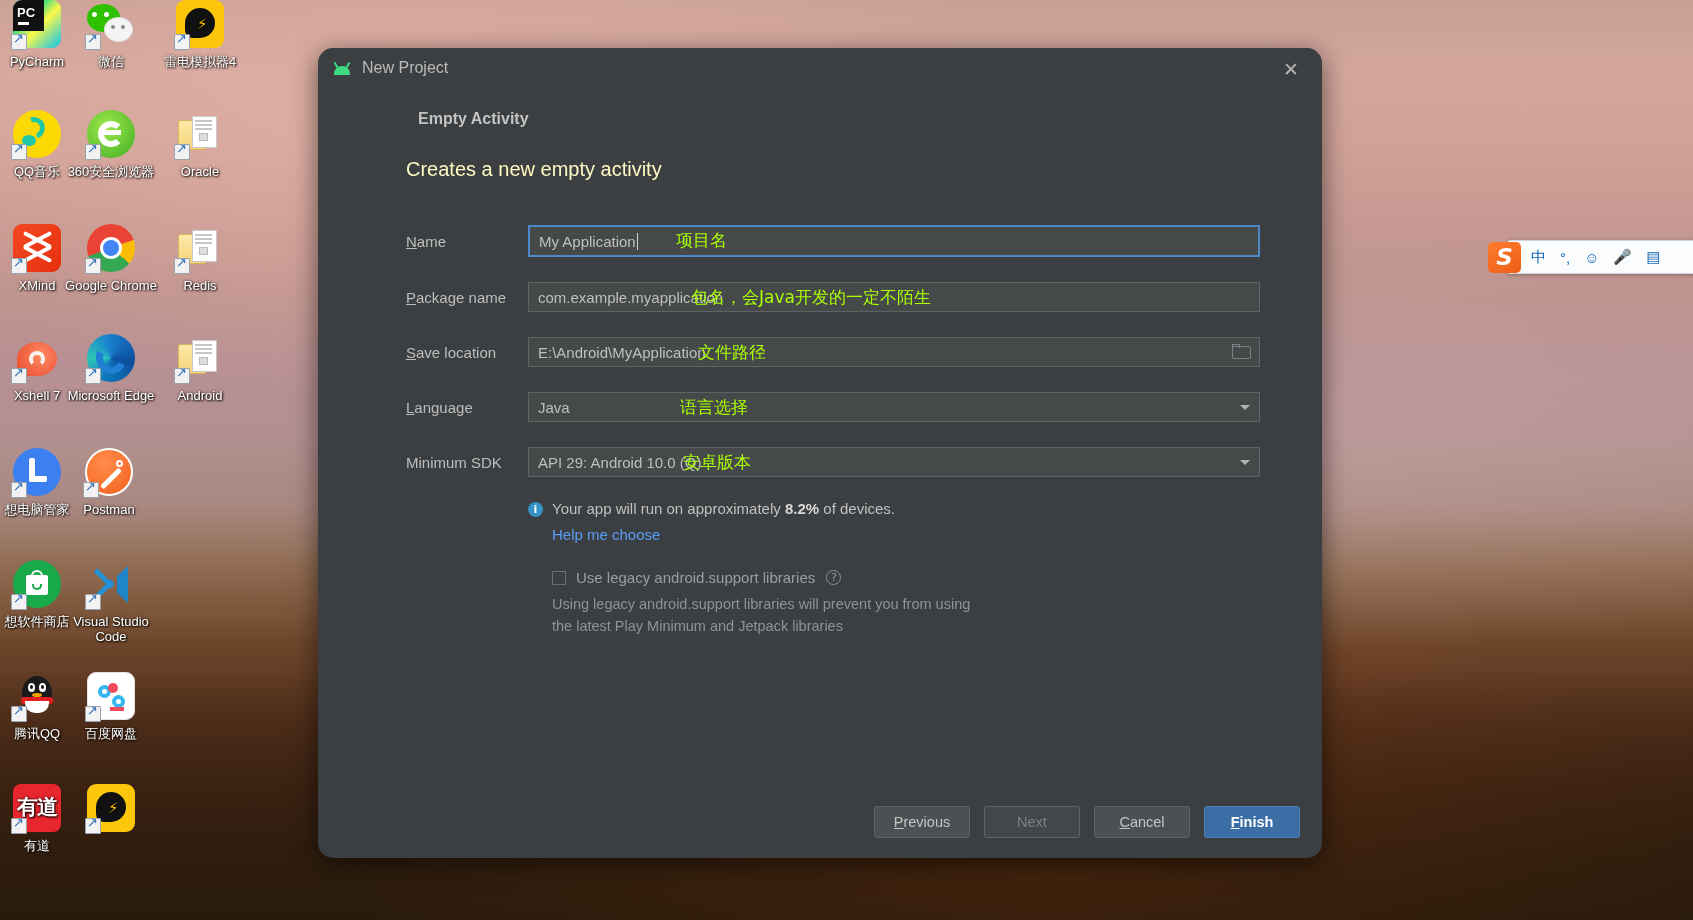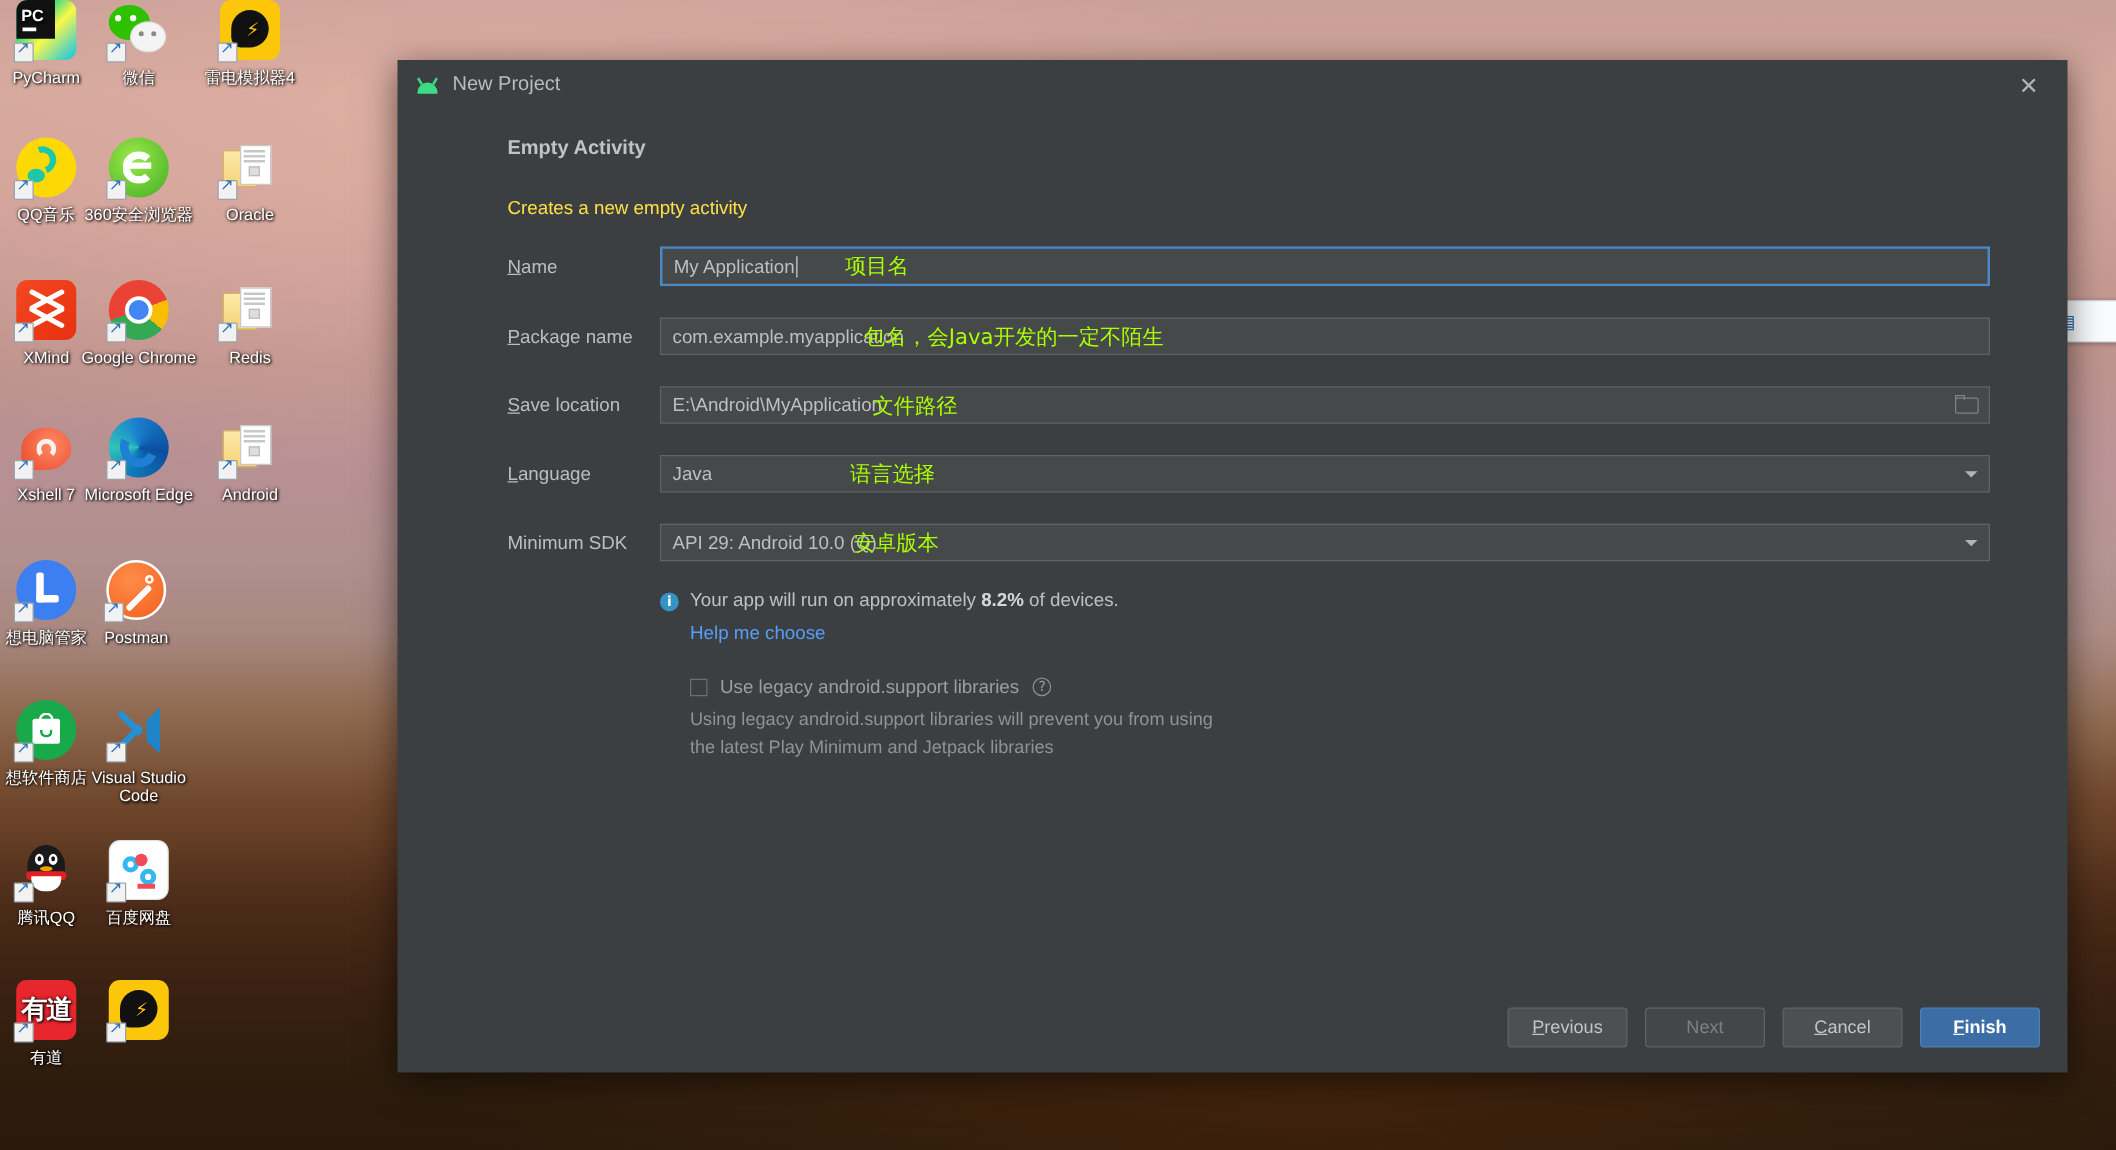--- a/index.html
+++ b/index.html
@@ -102,23 +102,24 @@
     font-size: 15px;
     padding: 0 7px;
     white-space: nowrap;
   }
   .ime-items { display: flex; align-items: center; margin-left: 16px; }
 
   
   .dialog {
     position: absolute;
     left: 318px; top: 48px;
-    width: 1336px; height: 810px;
+    width: 1004px; height: 810px;
     background: #3c3f41;
     box-shadow: 0 6px 26px rgba(0,0,0,.55);
+    border-radius: 15px;
   }
   .titlebar {
     height: 40px;
     display: flex; align-items: center;
     padding-left: 14px;
     position: relative;
   }
   .android-logo {
     width: 20px; height: 13px;
     position: relative;
@@ -151,25 +152,26 @@
     font-family: "DejaVu Sans", sans-serif;
   }
 
   .dlg-body { padding: 22px 62px 0 88px; position: relative; }
 
   .step-title {
     color: #c3c3c3;
     font-size: 16px;
     font-weight: bold;
     margin-bottom: 30px;
+    margin-left: 12px;
   }
   .step-desc {
-    color: #fde047;
-    font-size: 15px;
-    margin-bottom: 22px;
+    color: #fef9c3;
+    font-size: 20px;
+    margin-bottom: 44px;
   }
 
   .frow {
     display: flex; align-items: center;
     margin-bottom: 25px;
     position: relative;
   }
   .flabel {
     width: 122px;
     color: #bdbdbd;

